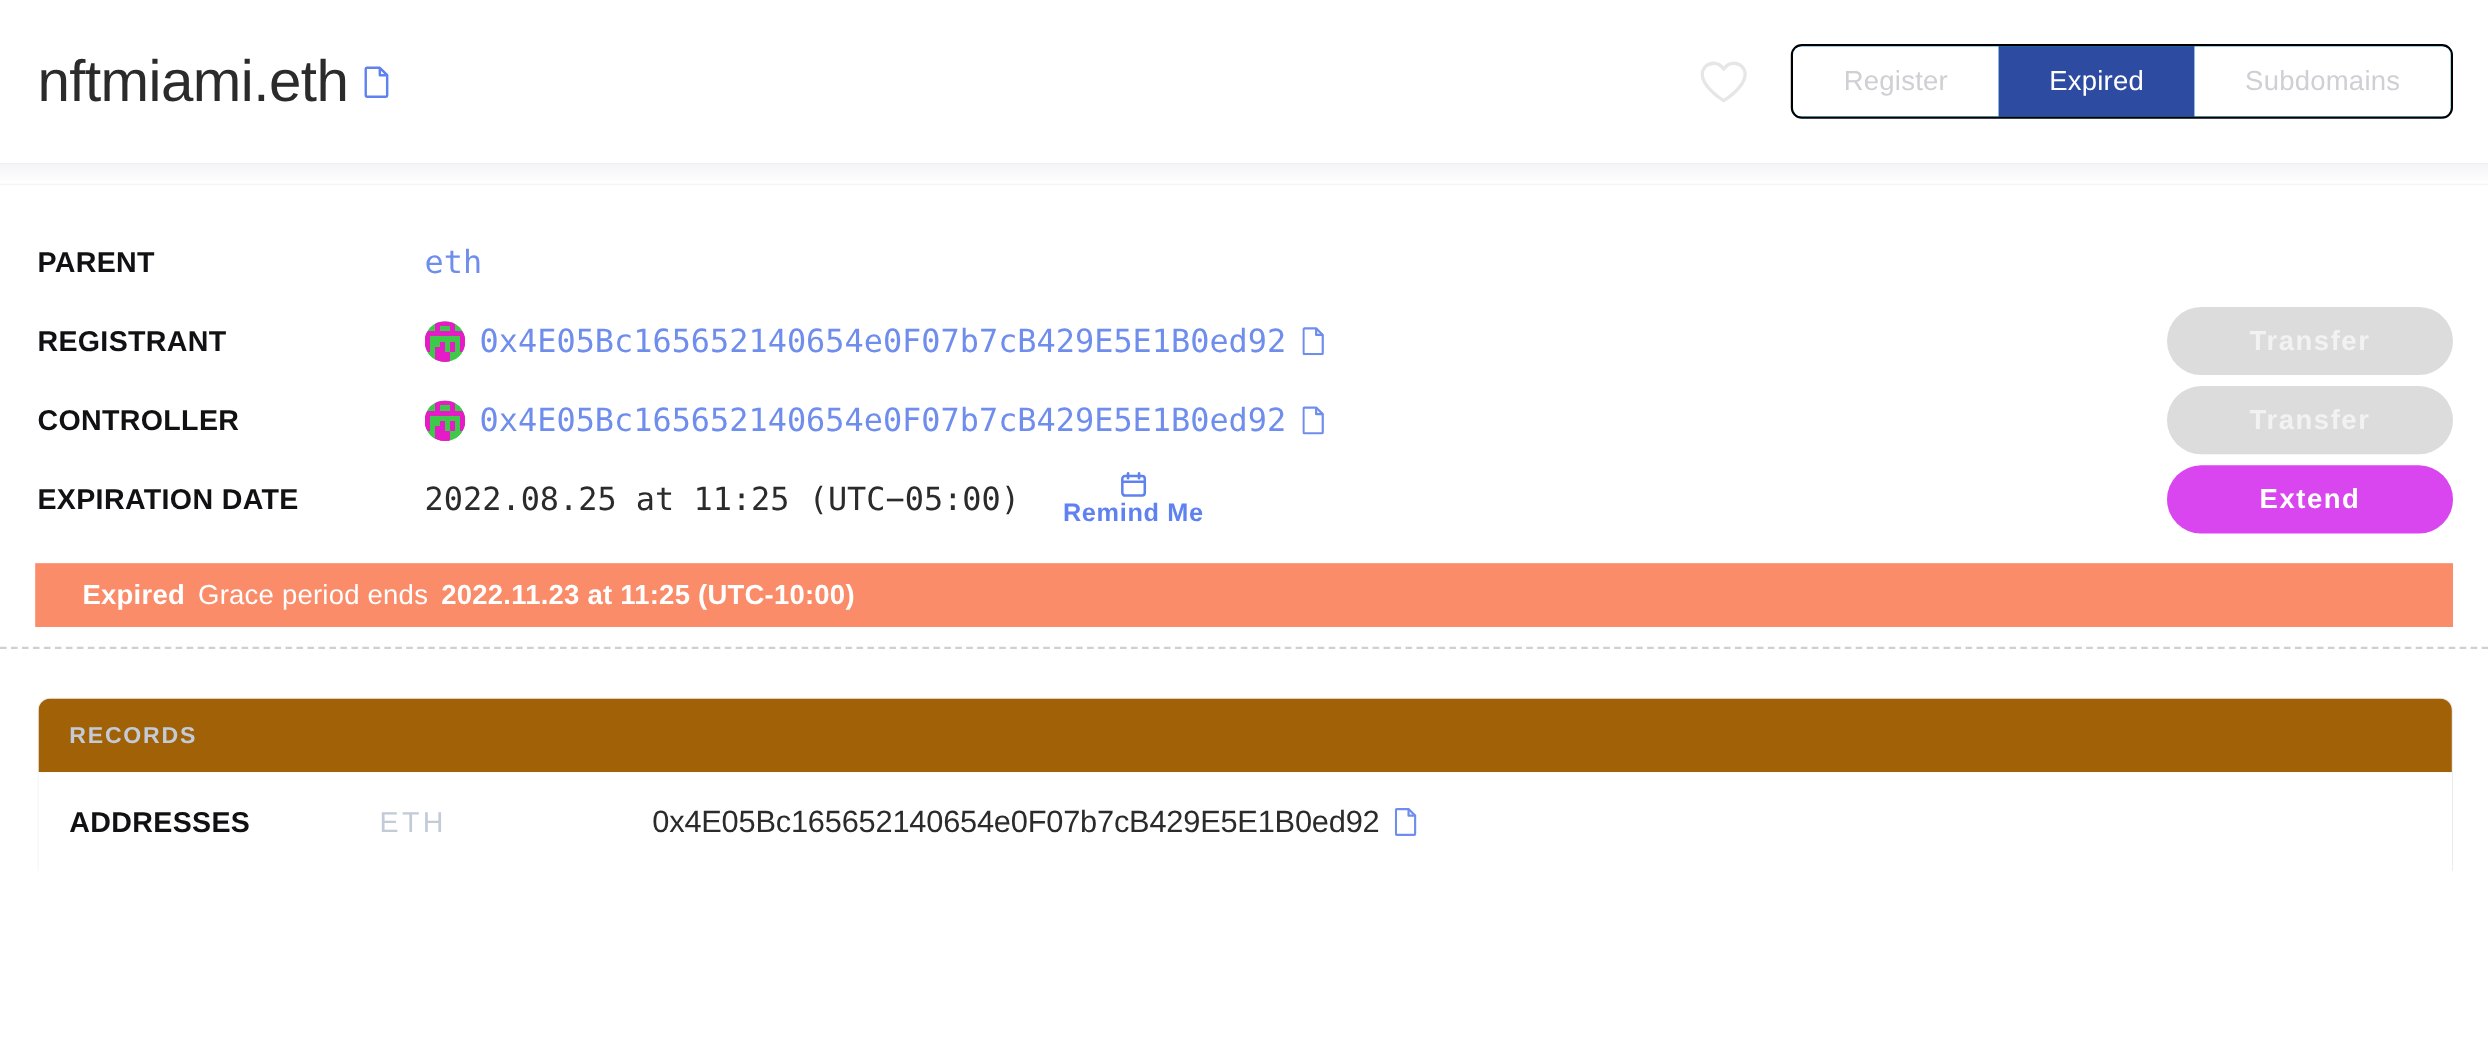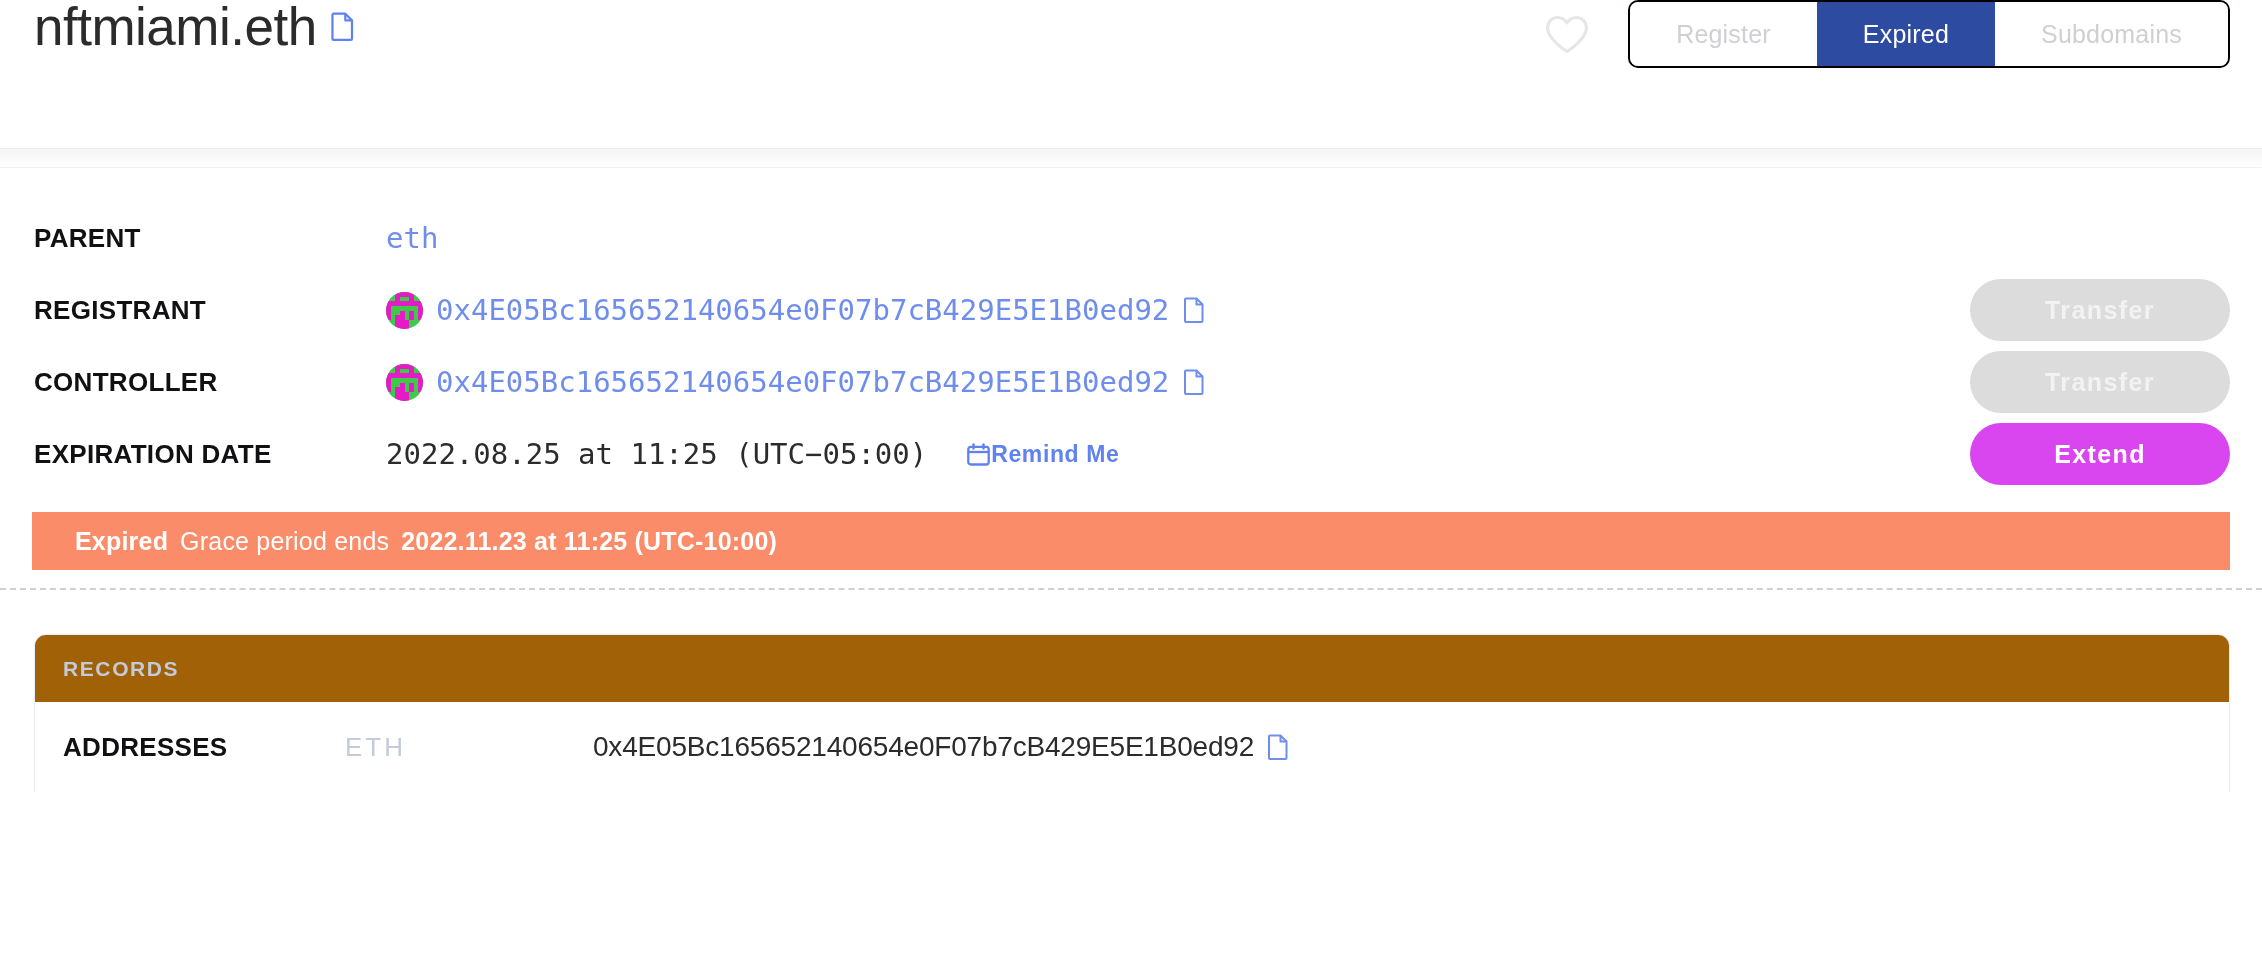--- a/index.html
+++ b/index.html
@@ -15,21 +15,21 @@
     position: relative;
     color: #2b2b2b;
   }
 
   
   .header {
     position: relative;
     height: 148px;
     background: #ffffff;
     display: flex;
-    align-items: flex-start;
+    align-items: center;
     padding: 0 32px 0 34px;
     box-sizing: border-box;
   }
   .title-block {
     display: flex;
     align-items: center;
     gap: 14px;
   }
   .domain-title {
     font-size: 53px;
@@ -150,20 +150,21 @@
     display: inline-flex;
     align-items: center;
     gap: 0;
     margin-left: 26px;
     color: #5f82f0;
     font-family: "Liberation Sans", sans-serif;
     font-size: 23px;
     font-weight: 700;
     letter-spacing: 0.6px;
     cursor: pointer;
+    flex-direction: column;
   }
   .cal-icon { width: 25px; height: 25px; }
   .cal-icon svg { display:block; width:100%; height:100%; }
 
   .row-action {
     position: absolute;
     right: 0;
   }
   .btn {
     border: none;

